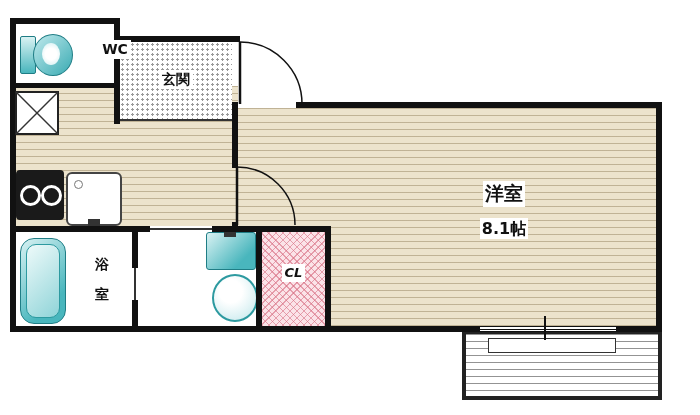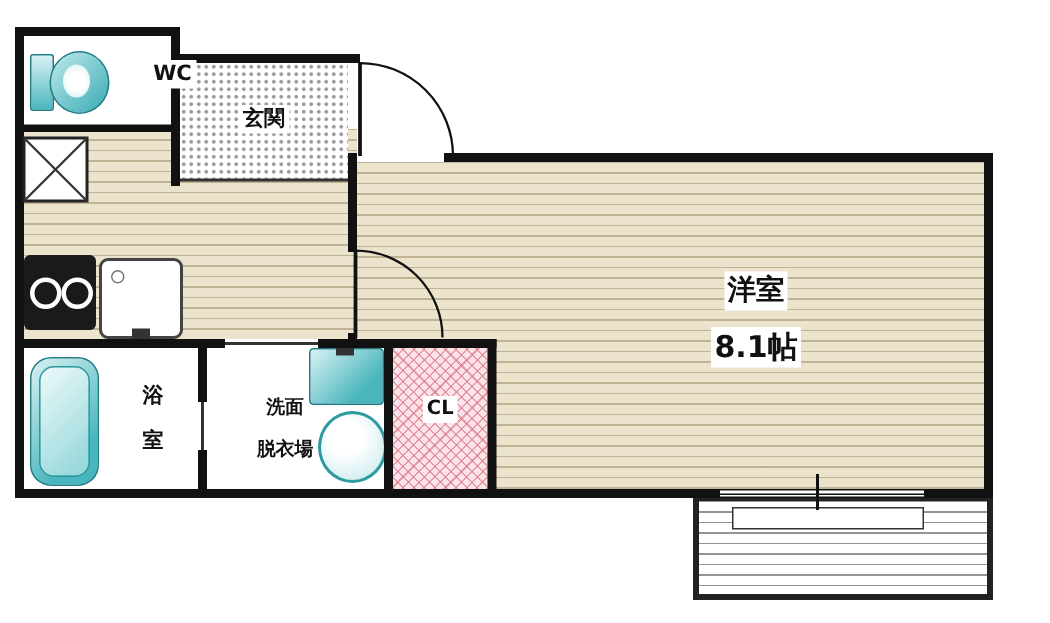--- a/index.html
+++ b/index.html
@@ -37,24 +37,24 @@
   .oval{border-radius:50%;border:2px solid #2d9aa0;background:radial-gradient(circle at 40% 35%,#ffffff 30%,#bfe6ea);}
   .toilet-tank{background:linear-gradient(180deg,#d9f2f3,#49b6bd);border:1.5px solid #1f7d85;border-radius:2px;}
   .toilet-bowl{background:linear-gradient(135deg,#bfe9ec,#3aabb3);border:1.5px solid #1f7d85;border-radius:50%;}
   .toilet-bowl .inner{position:absolute;left:8px;top:8px;width:18px;height:22px;border-radius:50%;
     background:radial-gradient(circle,#ffffff 40%,#cdeef0);}
   
   .lbl{position:absolute;text-align:center;line-height:1.35;}
   .lbl span{display:inline-block;background:#fff;padding:0 3px;}
   .lbl .blk{display:block;background:#fff;padding:0 2px;margin:11px auto;width:max-content;}
   .f14{font-size:14px;font-weight:600;}
-  .f13{font-size:13px;font-weight:600;}
+  .f13{font-size:13px;font-weight:600;font-style:italic;}
   .f12{font-size:12.5px;font-weight:600;}
   .big{font-size:19px;font-weight:700;}
-  .size{font-size:20px;font-weight:600;}
+  .size{font-size:16px;font-weight:600;}
   svg.overlay{position:absolute;left:0;top:0;pointer-events:none;}
 </style>
 </head>
 <body>
 
 <div class="plan">
 
   <div class="abs floor" style="left:16px;top:86px;width:222px;height:140px;"></div>
   <div class="abs floor" style="left:238px;top:108px;width:418px;height:218px;"></div>
   <div class="abs dots" style="left:120px;top:42px;width:112px;height:78px;"></div>
@@ -136,24 +136,20 @@
 
   <div class="lbl f14" style="left:120px;top:70px;width:112px;">
     <span>玄関</span>
   </div>
 
   <div class="lbl f14" style="left:88px;top:244px;width:28px;">
     <span class="blk">浴</span>
     <span class="blk">室</span>
   </div>
 
-  <div class="lbl f12" style="left:140px;top:252px;width:100px;">
-    <span class="blk">洗面</span>
-    <span class="blk">脱衣場</span>
-  </div>
 
   <div class="lbl f13" style="left:262px;top:264px;width:63px;">
     <span>CL</span>
   </div>
 
   <div class="lbl" style="left:296px;top:170px;width:416px;">
     <span class="blk big">洋室</span>
     <span class="blk size">8.1帖</span>
   </div>
 

